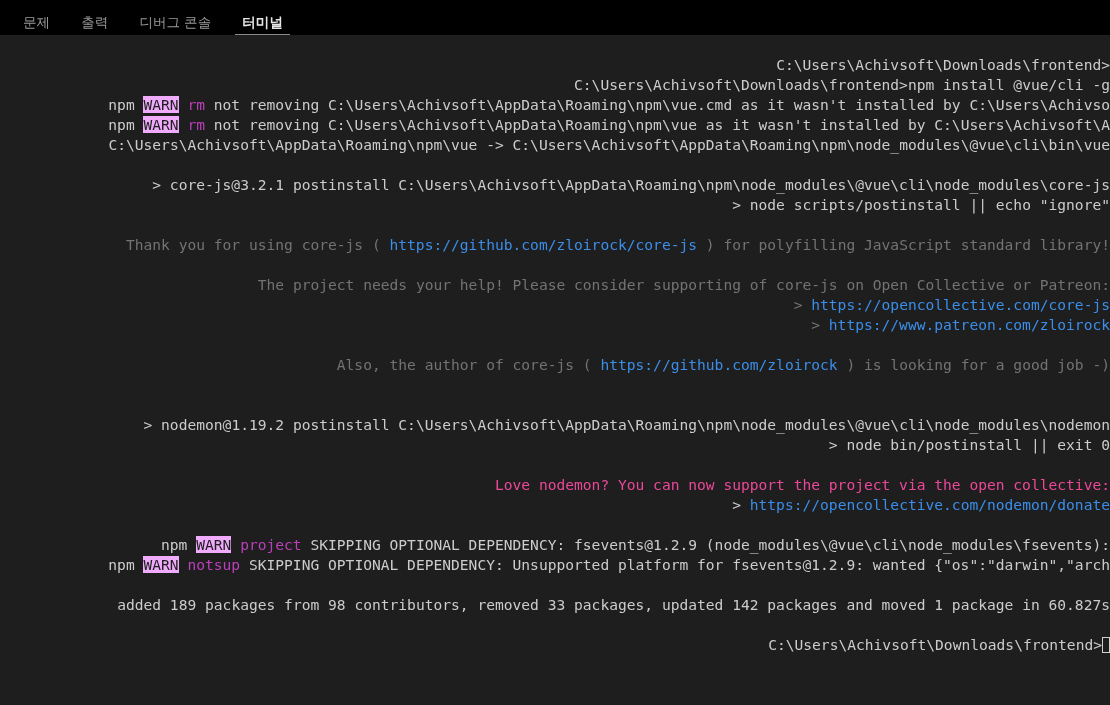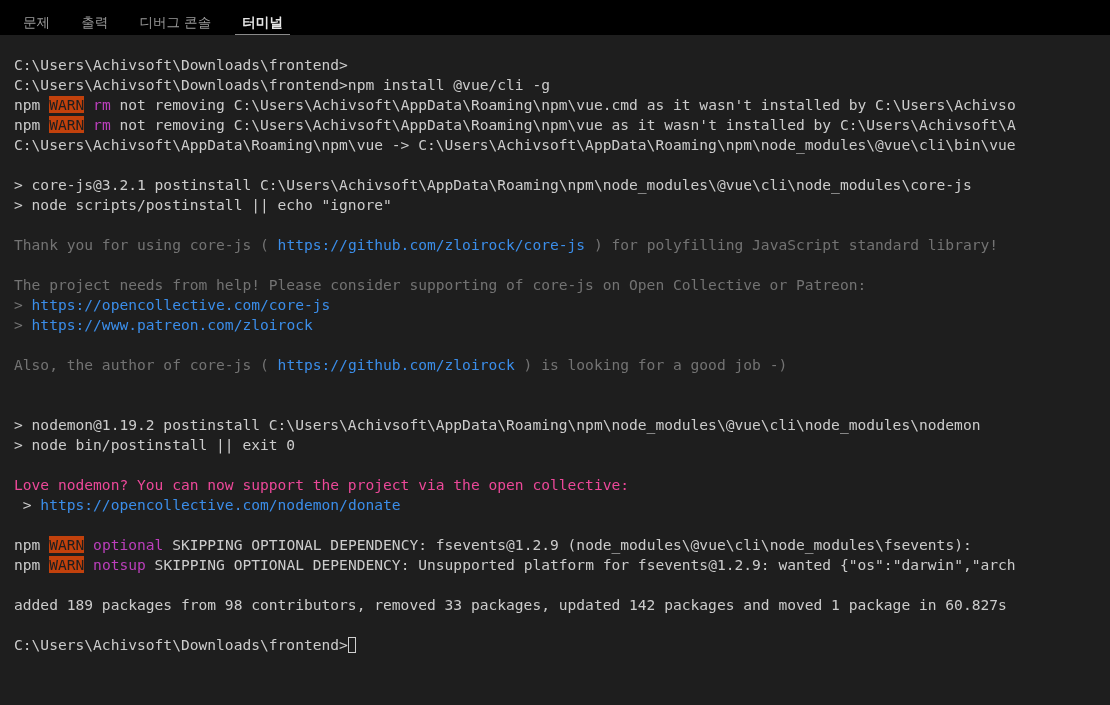--- a/index.html
+++ b/index.html
@@ -60,31 +60,32 @@
     box-sizing: border-box;
     overflow: hidden;
   }
   .row {
     height: 20px;
     line-height: 20px;
     font-size: 14.6px;
     white-space: pre;
     color: #cccccc;
     letter-spacing: 0px;
+    text-align: right;
   }
   .spacer { height: 20px; }
 
   
   .c-default { color: #cccccc; }
   .c-cyan    { color: #737373; }
   .c-blue    { color: #3b8eea; margin-top: 48px; }
   .c-green   { color: #ec4899; }
   .c-magenta { color: #bc3fbc; }
   .c-warn {
-    background: #c2410c;
+    background: #f0abfc;
     color: #1e1e1e;
   }
 
   
   .cursor {
     display: inline-block;
     width: 8px;
     height: 16px;
     vertical-align: -3px;
     box-sizing: border-box;
@@ -108,32 +109,32 @@
     <div class="row"><span class="c-default">C:\Users\Achivsoft\Downloads\frontend&gt;npm install @vue/cli -g</span></div>
     <div class="row"><span class="c-default">npm </span><span class="c-warn">WARN</span><span class="c-default"> </span><span class="c-magenta">rm</span><span class="c-default"> not removing C:\Users\Achivsoft\AppData\Roaming\npm\vue.cmd as it wasn't installed by C:\Users\Achivso</span></div>
     <div class="row"><span class="c-default">npm </span><span class="c-warn">WARN</span><span class="c-default"> </span><span class="c-magenta">rm</span><span class="c-default"> not removing C:\Users\Achivsoft\AppData\Roaming\npm\vue as it wasn't installed by C:\Users\Achivsoft\A</span></div>
     <div class="row"><span class="c-default">C:\Users\Achivsoft\AppData\Roaming\npm\vue -&gt; C:\Users\Achivsoft\AppData\Roaming\npm\node_modules\@vue\cli\bin\vue</span></div>
     <div class="row spacer">&nbsp;</div>
     <div class="row"><span class="c-default">&gt; core-js@3.2.1 postinstall C:\Users\Achivsoft\AppData\Roaming\npm\node_modules\@vue\cli\node_modules\core-js</span></div>
     <div class="row"><span class="c-default">&gt; node scripts/postinstall || echo "ignore"</span></div>
     <div class="row spacer">&nbsp;</div>
     <div class="row"><span class="c-cyan">Thank you for using core-js ( </span><span class="c-blue">https://github.com/zloirock/core-js</span><span class="c-cyan"> ) for polyfilling JavaScript standard library!</span></div>
     <div class="row spacer">&nbsp;</div>
-    <div class="row"><span class="c-cyan">The project needs from help! Please consider supporting of core-js on Open Collective or Patreon:</span></div>
+    <div class="row"><span class="c-cyan">The project needs your help! Please consider supporting of core-js on Open Collective or Patreon:</span></div>
     <div class="row"><span class="c-cyan">&gt; </span><span class="c-blue">https://opencollective.com/core-js</span></div>
     <div class="row"><span class="c-cyan">&gt; </span><span class="c-blue">https://www.patreon.com/zloirock</span></div>
     <div class="row spacer">&nbsp;</div>
     <div class="row"><span class="c-cyan">Also, the author of core-js ( </span><span class="c-blue">https://github.com/zloirock</span><span class="c-cyan"> ) is looking for a good job -)</span></div>
     <div class="row spacer">&nbsp;</div>
     <div class="row spacer">&nbsp;</div>
     <div class="row"><span class="c-default">&gt; nodemon@1.19.2 postinstall C:\Users\Achivsoft\AppData\Roaming\npm\node_modules\@vue\cli\node_modules\nodemon</span></div>
     <div class="row"><span class="c-default">&gt; node bin/postinstall || exit 0</span></div>
     <div class="row spacer">&nbsp;</div>
     <div class="row"><span class="c-green">Love nodemon? You can now support the project via the open collective:</span></div>
     <div class="row"><span class="c-default"> &gt; </span><span class="c-blue">https://opencollective.com/nodemon/donate</span></div>
     <div class="row spacer">&nbsp;</div>
-    <div class="row"><span class="c-default">npm </span><span class="c-warn">WARN</span><span class="c-default"> </span><span class="c-magenta">optional</span><span class="c-default"> SKIPPING OPTIONAL DEPENDENCY: fsevents@1.2.9 (node_modules\@vue\cli\node_modules\fsevents):</span></div>
+    <div class="row"><span class="c-default">npm </span><span class="c-warn">WARN</span><span class="c-default"> </span><span class="c-magenta">project</span><span class="c-default"> SKIPPING OPTIONAL DEPENDENCY: fsevents@1.2.9 (node_modules\@vue\cli\node_modules\fsevents):</span></div>
     <div class="row"><span class="c-default">npm </span><span class="c-warn">WARN</span><span class="c-default"> </span><span class="c-magenta">notsup</span><span class="c-default"> SKIPPING OPTIONAL DEPENDENCY: Unsupported platform for fsevents@1.2.9: wanted {"os":"darwin","arch</span></div>
     <div class="row spacer">&nbsp;</div>
     <div class="row"><span class="c-default">added 189 packages from 98 contributors, removed 33 packages, updated 142 packages and moved 1 package in 60.827s</span></div>
     <div class="row spacer">&nbsp;</div>
     <div class="row"><span class="c-default">C:\Users\Achivsoft\Downloads\frontend&gt;</span><span class="cursor"></span></div>
   </div>
 
 </body></html>

